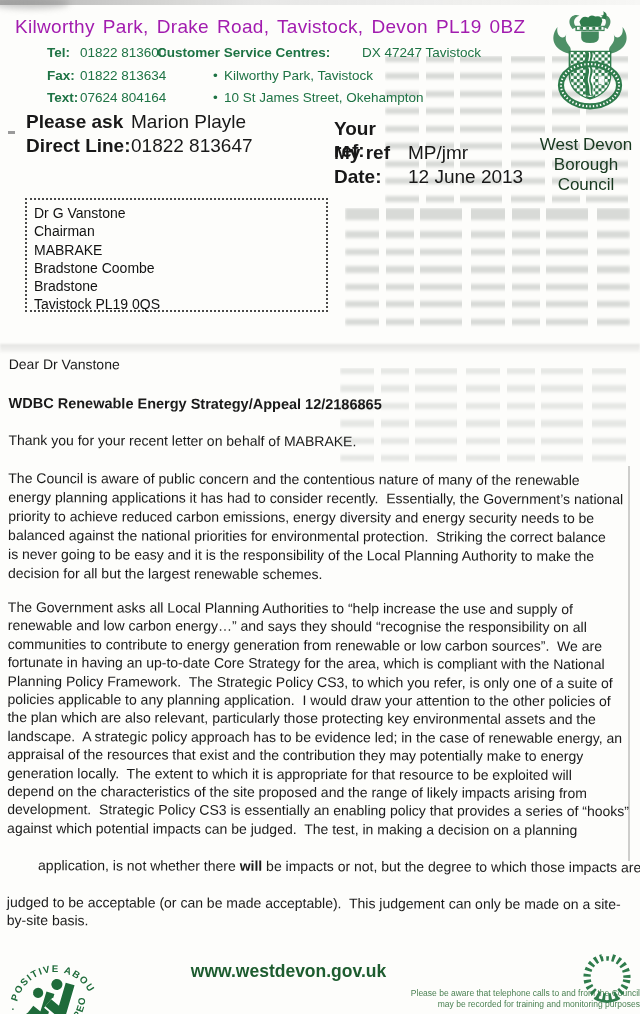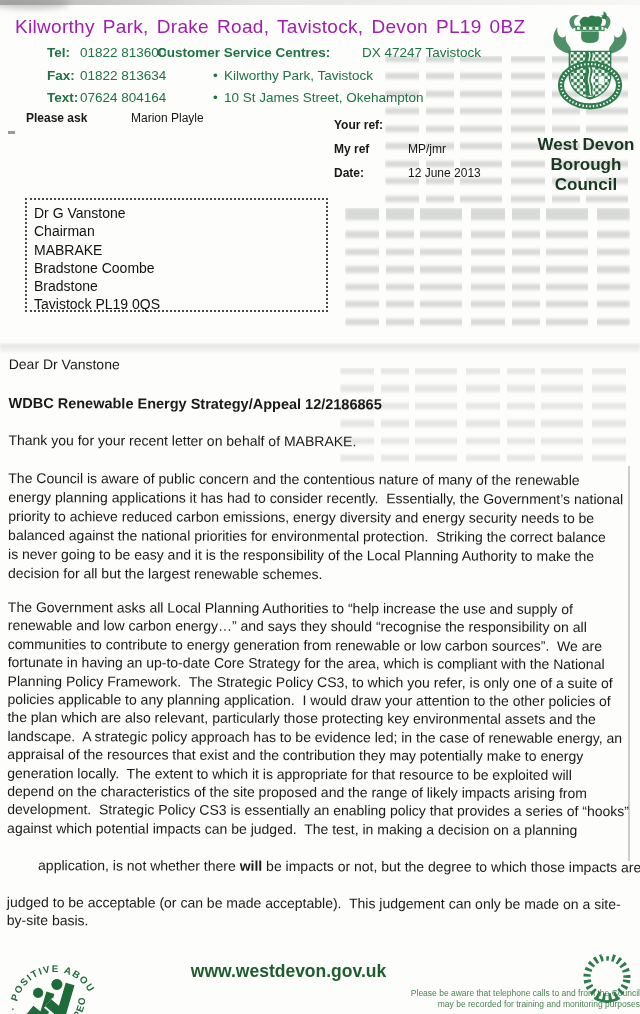--- a/index.html
+++ b/index.html
@@ -32,23 +32,23 @@
     word-spacing:2.5px;color:#a21caf;}
   .contact-row{position:absolute;left:15px;font-size:13.5px;color:var(--brand_green);}
   .contact-row .clbl{font-weight:700;display:inline-block;width:33px;margin-left:32px;}
   .csc-title{position:absolute;left:157px;top:45px;font-size:13.5px;font-weight:700;color:var(--brand_green);}
   .csc-item{position:absolute;left:165px;font-size:13.5px;color:var(--brand_green);margin-left:48px;}
   .csc-item .bullet{display:inline-block;width:11px;}
   .dx{position:absolute;left:362px;top:45px;font-size:13.5px;color:var(--brand_green);}
   
   .crest{position:absolute;left:546px;top:11px;}
   .council-name{position:absolute;left:534px;top:135px;width:104px;text-align:center;
-    font-size:17px;line-height:20px;font-weight:700;color:var(--council_green);white-space:pre-line;}
-  
-  .refrow{position:absolute;font-size:12px;color:#181818;padding-left:11px;}
+    font-size:17px;line-height:20px;font-weight:400;color:var(--council_green);white-space:pre-line;}
+  
+  .refrow{position:absolute;font-size:19px;color:#181818;padding-left:11px;}
   .rlbl{font-weight:700;display:inline-block;}
   .refrow.l .rlbl{width:105px;}
   .refrow.r .rlbl{width:74px;}
   
   .recipient-box{position:absolute;left:25px;top:198px;width:303px;height:114px;
     border:2px dotted #4a4a4a;padding:4px 0 0 7px;box-sizing:border-box;}
   .recipient-box .lines{font-size:14px;line-height:18.3px;white-space:pre-line;color:#121212;}
   
   .letter-body{position:absolute;left:10px;top:0;width:622px;
     transform:rotate(.2deg);transform-origin:0 0;font-size:14px;color:#1a1a1a;}
@@ -137,20 +137,23 @@
 
     <ellipse cx="50" cy="84" rx="33" ry="24" fill="none" stroke="#2f7c4c" stroke-width="7"></ellipse>
     <ellipse cx="50" cy="84" rx="33" ry="24" fill="none" stroke="#ffffff" stroke-width="2.4" stroke-dasharray="1.6 2.4"></ellipse>
   </svg>
   <div class="council-name">West Devon
 Borough
 Council</div>
 
   <div class="refrow l" style="left:15px;top:111px">
     <span class="rlbl">Please ask</span><span>Marion Playle</span>
+  </div>
+  <div class="refrow l" style="left:15px;top:135px">
+    <span class="rlbl">Direct Line:</span><span>01822 813647</span>
   </div>
   <div class="refrow r" style="left:323px;top:118px">
     <span class="rlbl">Your ref:</span><span></span>
   </div>
   <div class="refrow r" style="left:323px;top:142px">
     <span class="rlbl">My ref</span><span>MP/jmr</span>
   </div>
   <div class="refrow r" style="left:323px;top:165.5px">
     <span class="rlbl">Date:</span><span>12 June 2013</span>
   </div>

